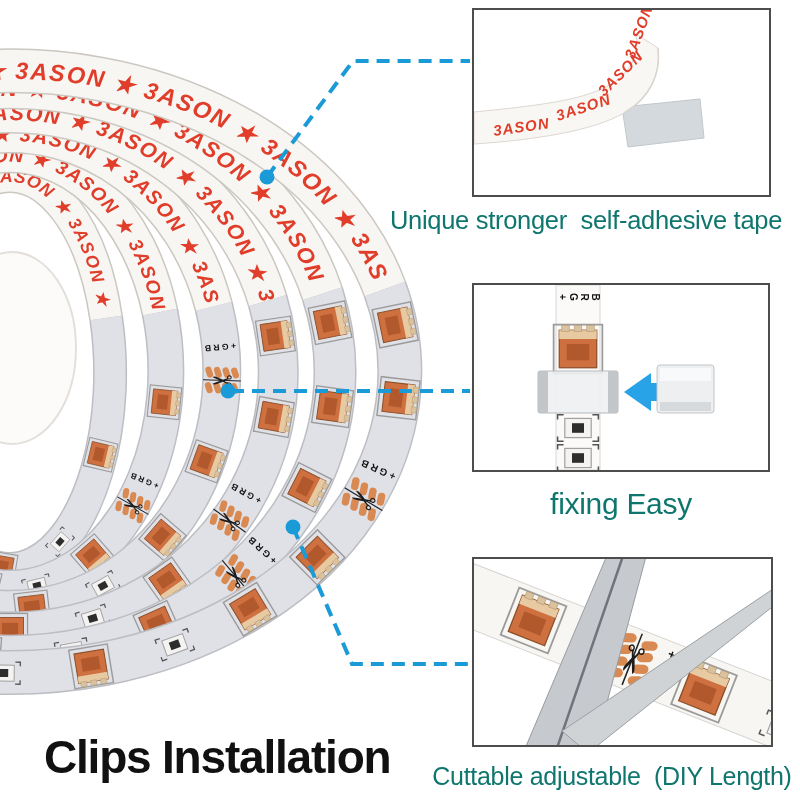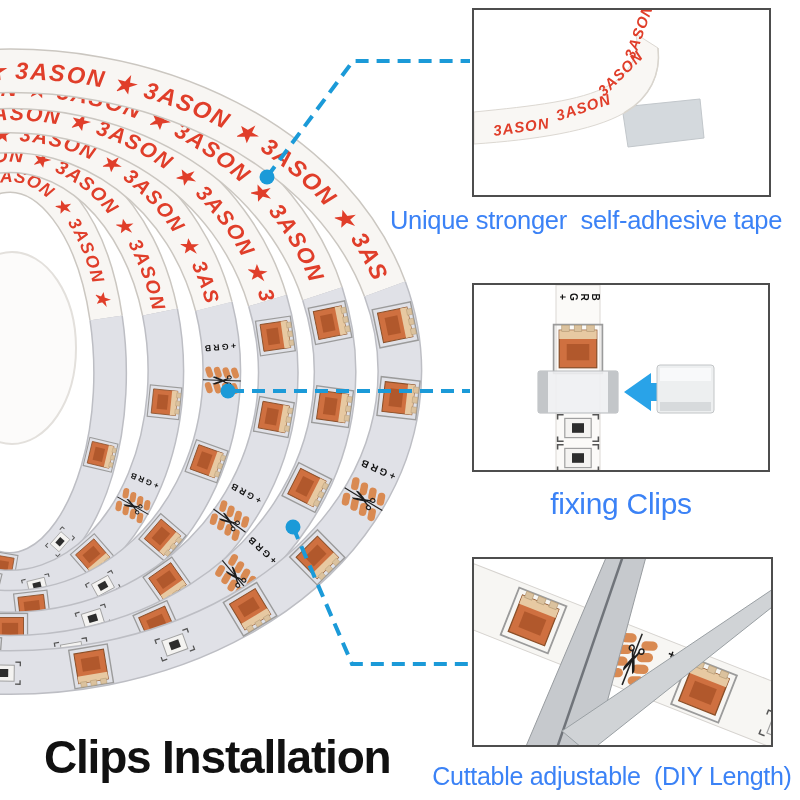--- a/index.html
+++ b/index.html
@@ -21,21 +21,21 @@
   .cutline{stroke:#222;stroke-width:1.2;}
   .cutglyph{font-size:30px;fill:#1c1c1c;}
   .pinletter{font-size:10px;font-weight:bold;fill:#111;text-anchor:middle;}
   .res-body{fill:#f4f3f1;stroke:#a0a0a0;stroke-width:1;}
   .res-chip{fill:#2d2d2d;}
   .res-brk{fill:none;stroke:#555;stroke-width:1.3;}
   .callout-card{
     position:absolute;background:#ffffff;border:2px solid #4d4d4d;box-sizing:border-box;
   }
   .callout-label{
-    position:absolute;color:#3b82f6;text-align:center;white-space:pre;
+    position:absolute;color:#0f766e;text-align:center;white-space:pre;
     letter-spacing:-0.3px;
   }
   #label-tape{left:376px;top:206px;width:420px;font-size:25.5px;}
   #label-clips{left:472px;top:487px;width:298px;font-size:30px;}
   #label-cut{left:412px;top:762px;width:400px;font-size:25px;}
   #headline{
     position:absolute;left:44px;top:730px;font-size:46px;font-weight:bold;
     color:#111;letter-spacing:-1.2px;white-space:pre;
   }
   .boxsvg{position:absolute;left:0;top:0;}
@@ -247,21 +247,21 @@
     <use href="#sym-res" transform="translate(104,143) scale(1.2)"></use>
     <use href="#sym-res" transform="translate(104,173) scale(1.2)"></use>
     <polygon points="150,107 177,88 177,98 218,98 218,116 177,116 177,126" fill="#29a3e8" style="fill:var(--arrow-blue,#29a3e8)"></polygon>
     <g>
       <rect x="183" y="80" width="57" height="48" rx="3" fill="#edeff0" stroke="#c2c5c7" stroke-width="1"></rect>
       <rect x="186" y="83" width="51" height="13" fill="#f8f9fa"></rect>
       <rect x="186" y="117" width="51" height="9" fill="#d7dadc"></rect>
     </g>
   </svg>
 </div>
-<div class="callout-label" id="label-clips">fixing Clips</div>
+<div class="callout-label" id="label-clips">fixing Easy</div>
 
 <div class="callout-card" id="card-cut" style="left:472px;top:557px;width:301px;height:190px;">
   <svg class="boxsvg" width="297" height="186" viewBox="0 0 297 186">
     <g transform="translate(0,38) rotate(21.5)">
       <rect x="-12" y="-31" width="370" height="62" fill="#f7f6f3" stroke="#d6d3cf" stroke-width="1"></rect>
       <use href="#sym-led" transform="translate(64,0) scale(1.3)"></use>
       <use href="#sym-pads" transform="translate(170,0) scale(1.25)"></use>
       <use href="#sym-grb" transform="translate(205,0) scale(1.25)"></use>
       <use href="#sym-led" transform="translate(248,2) scale(1.3)"></use>
       <use href="#sym-res" transform="translate(335,10) scale(1.15)"></use>

